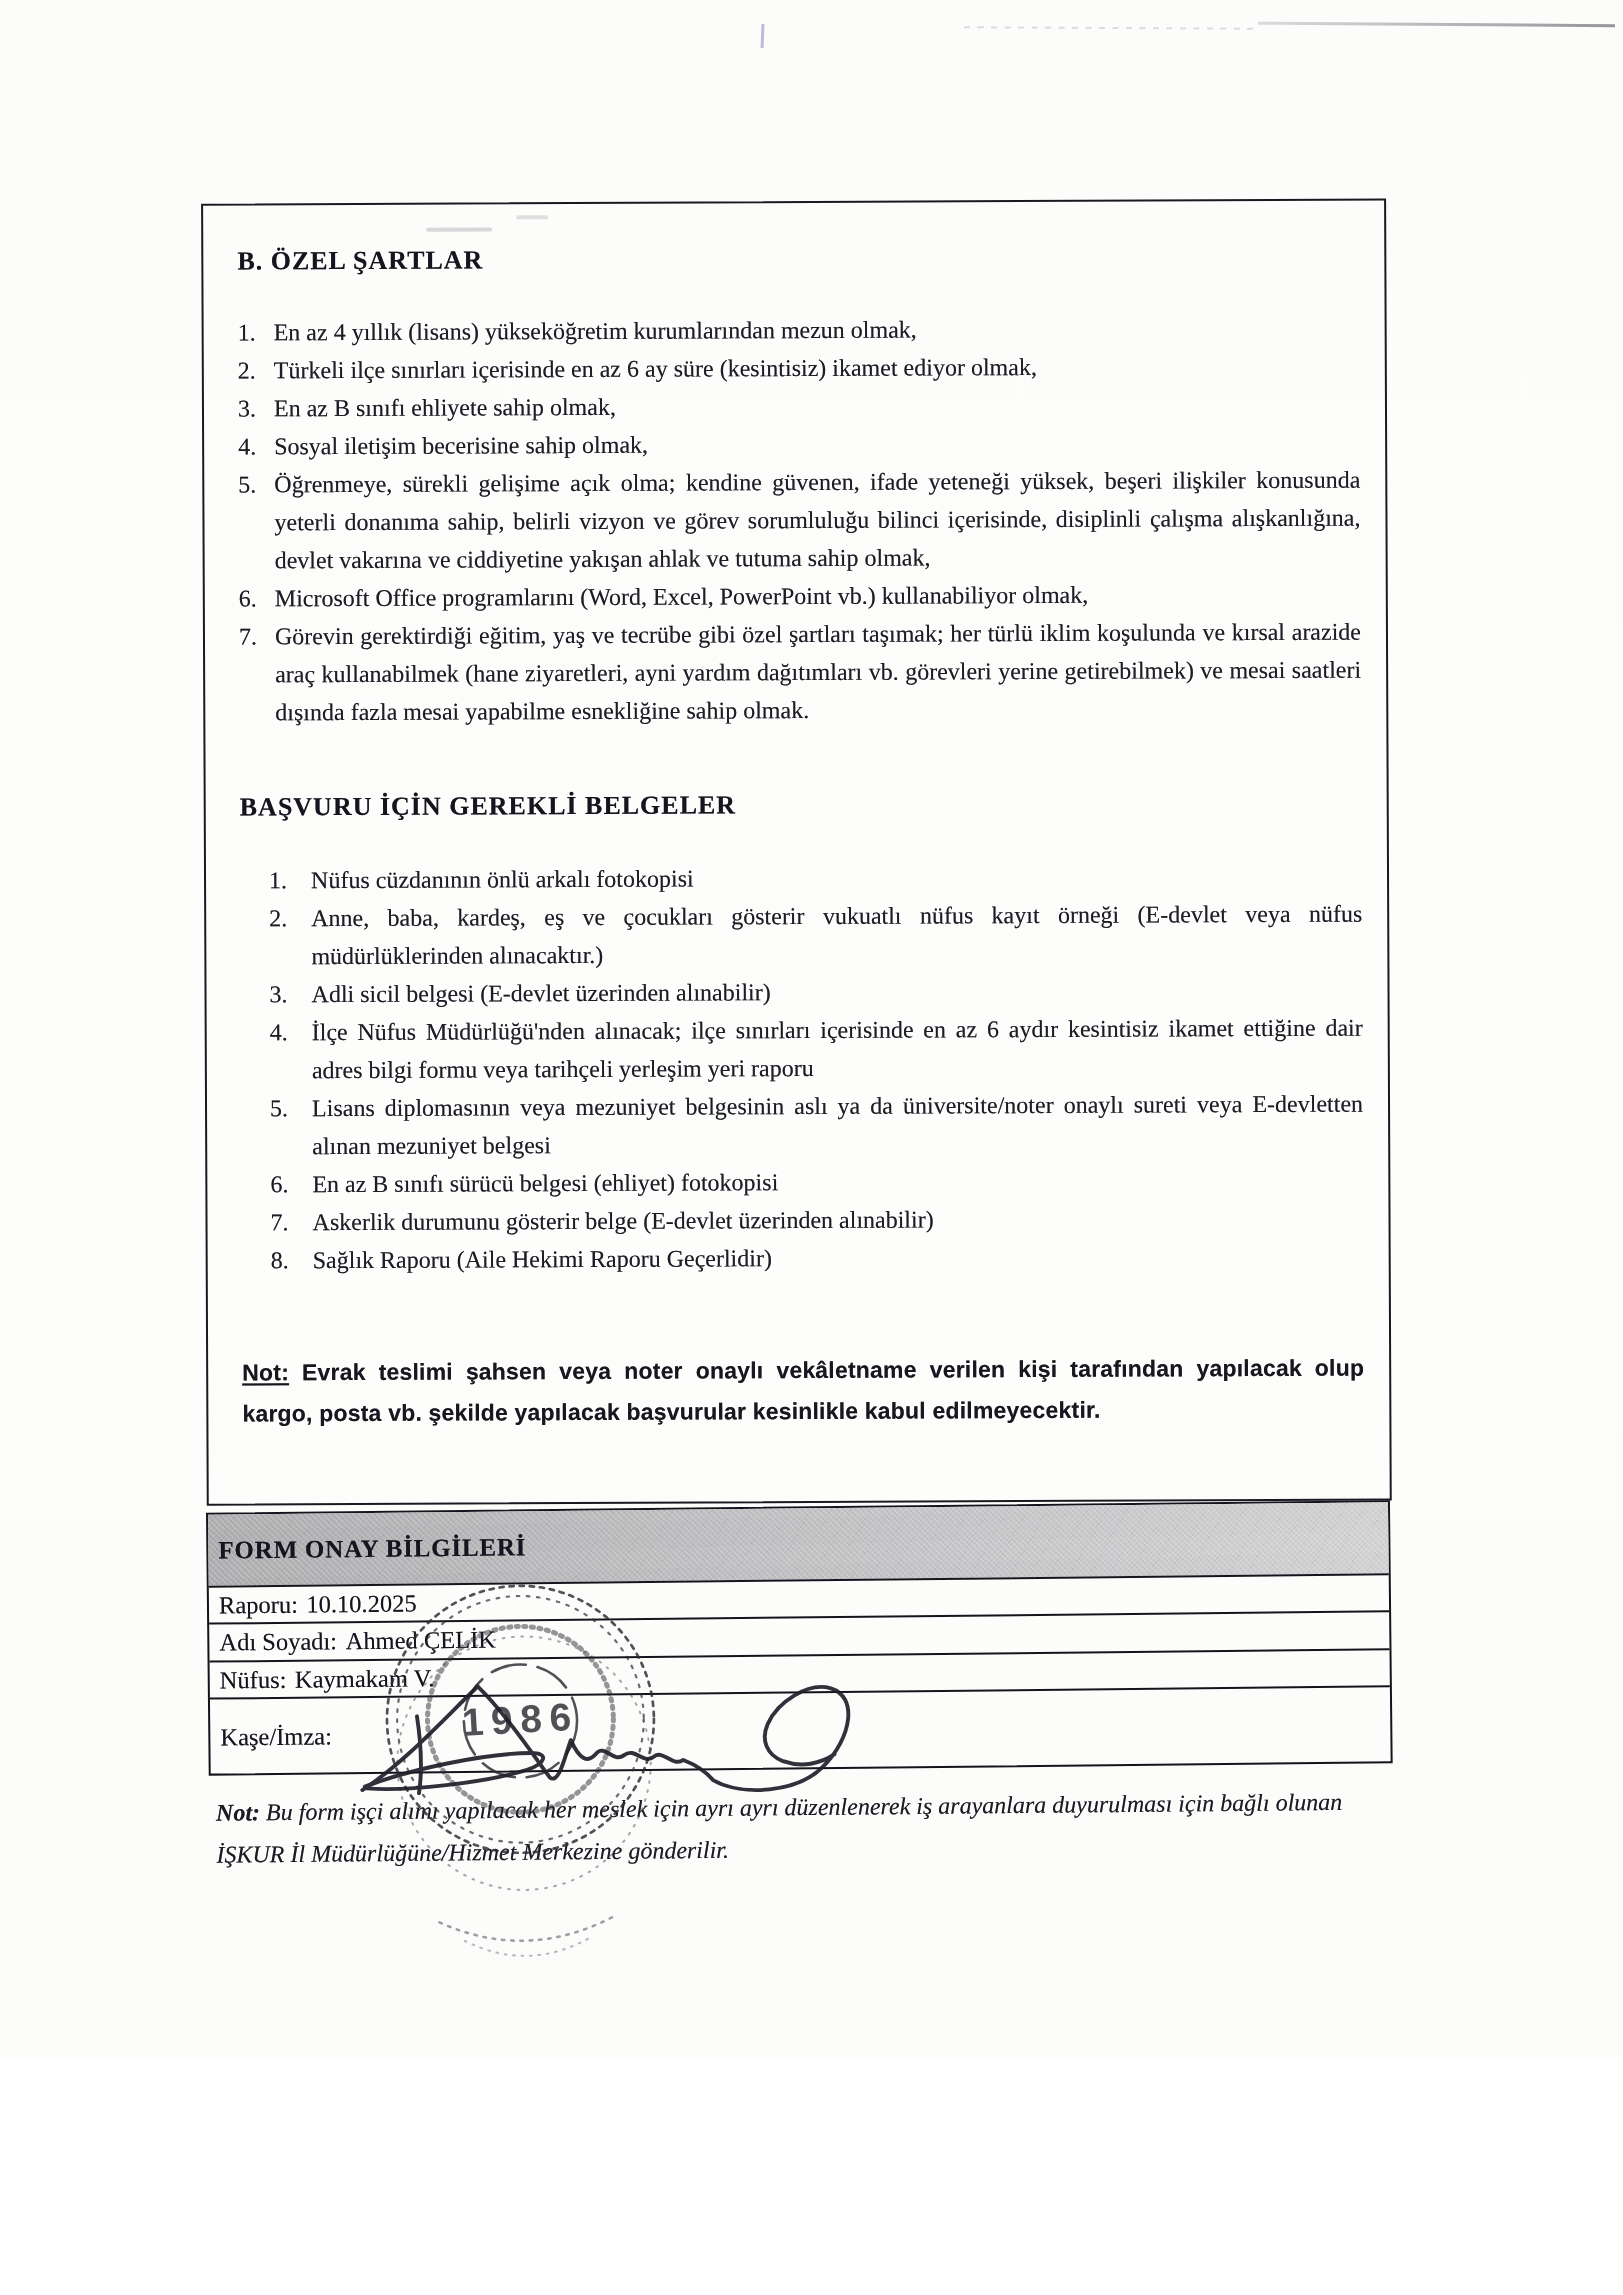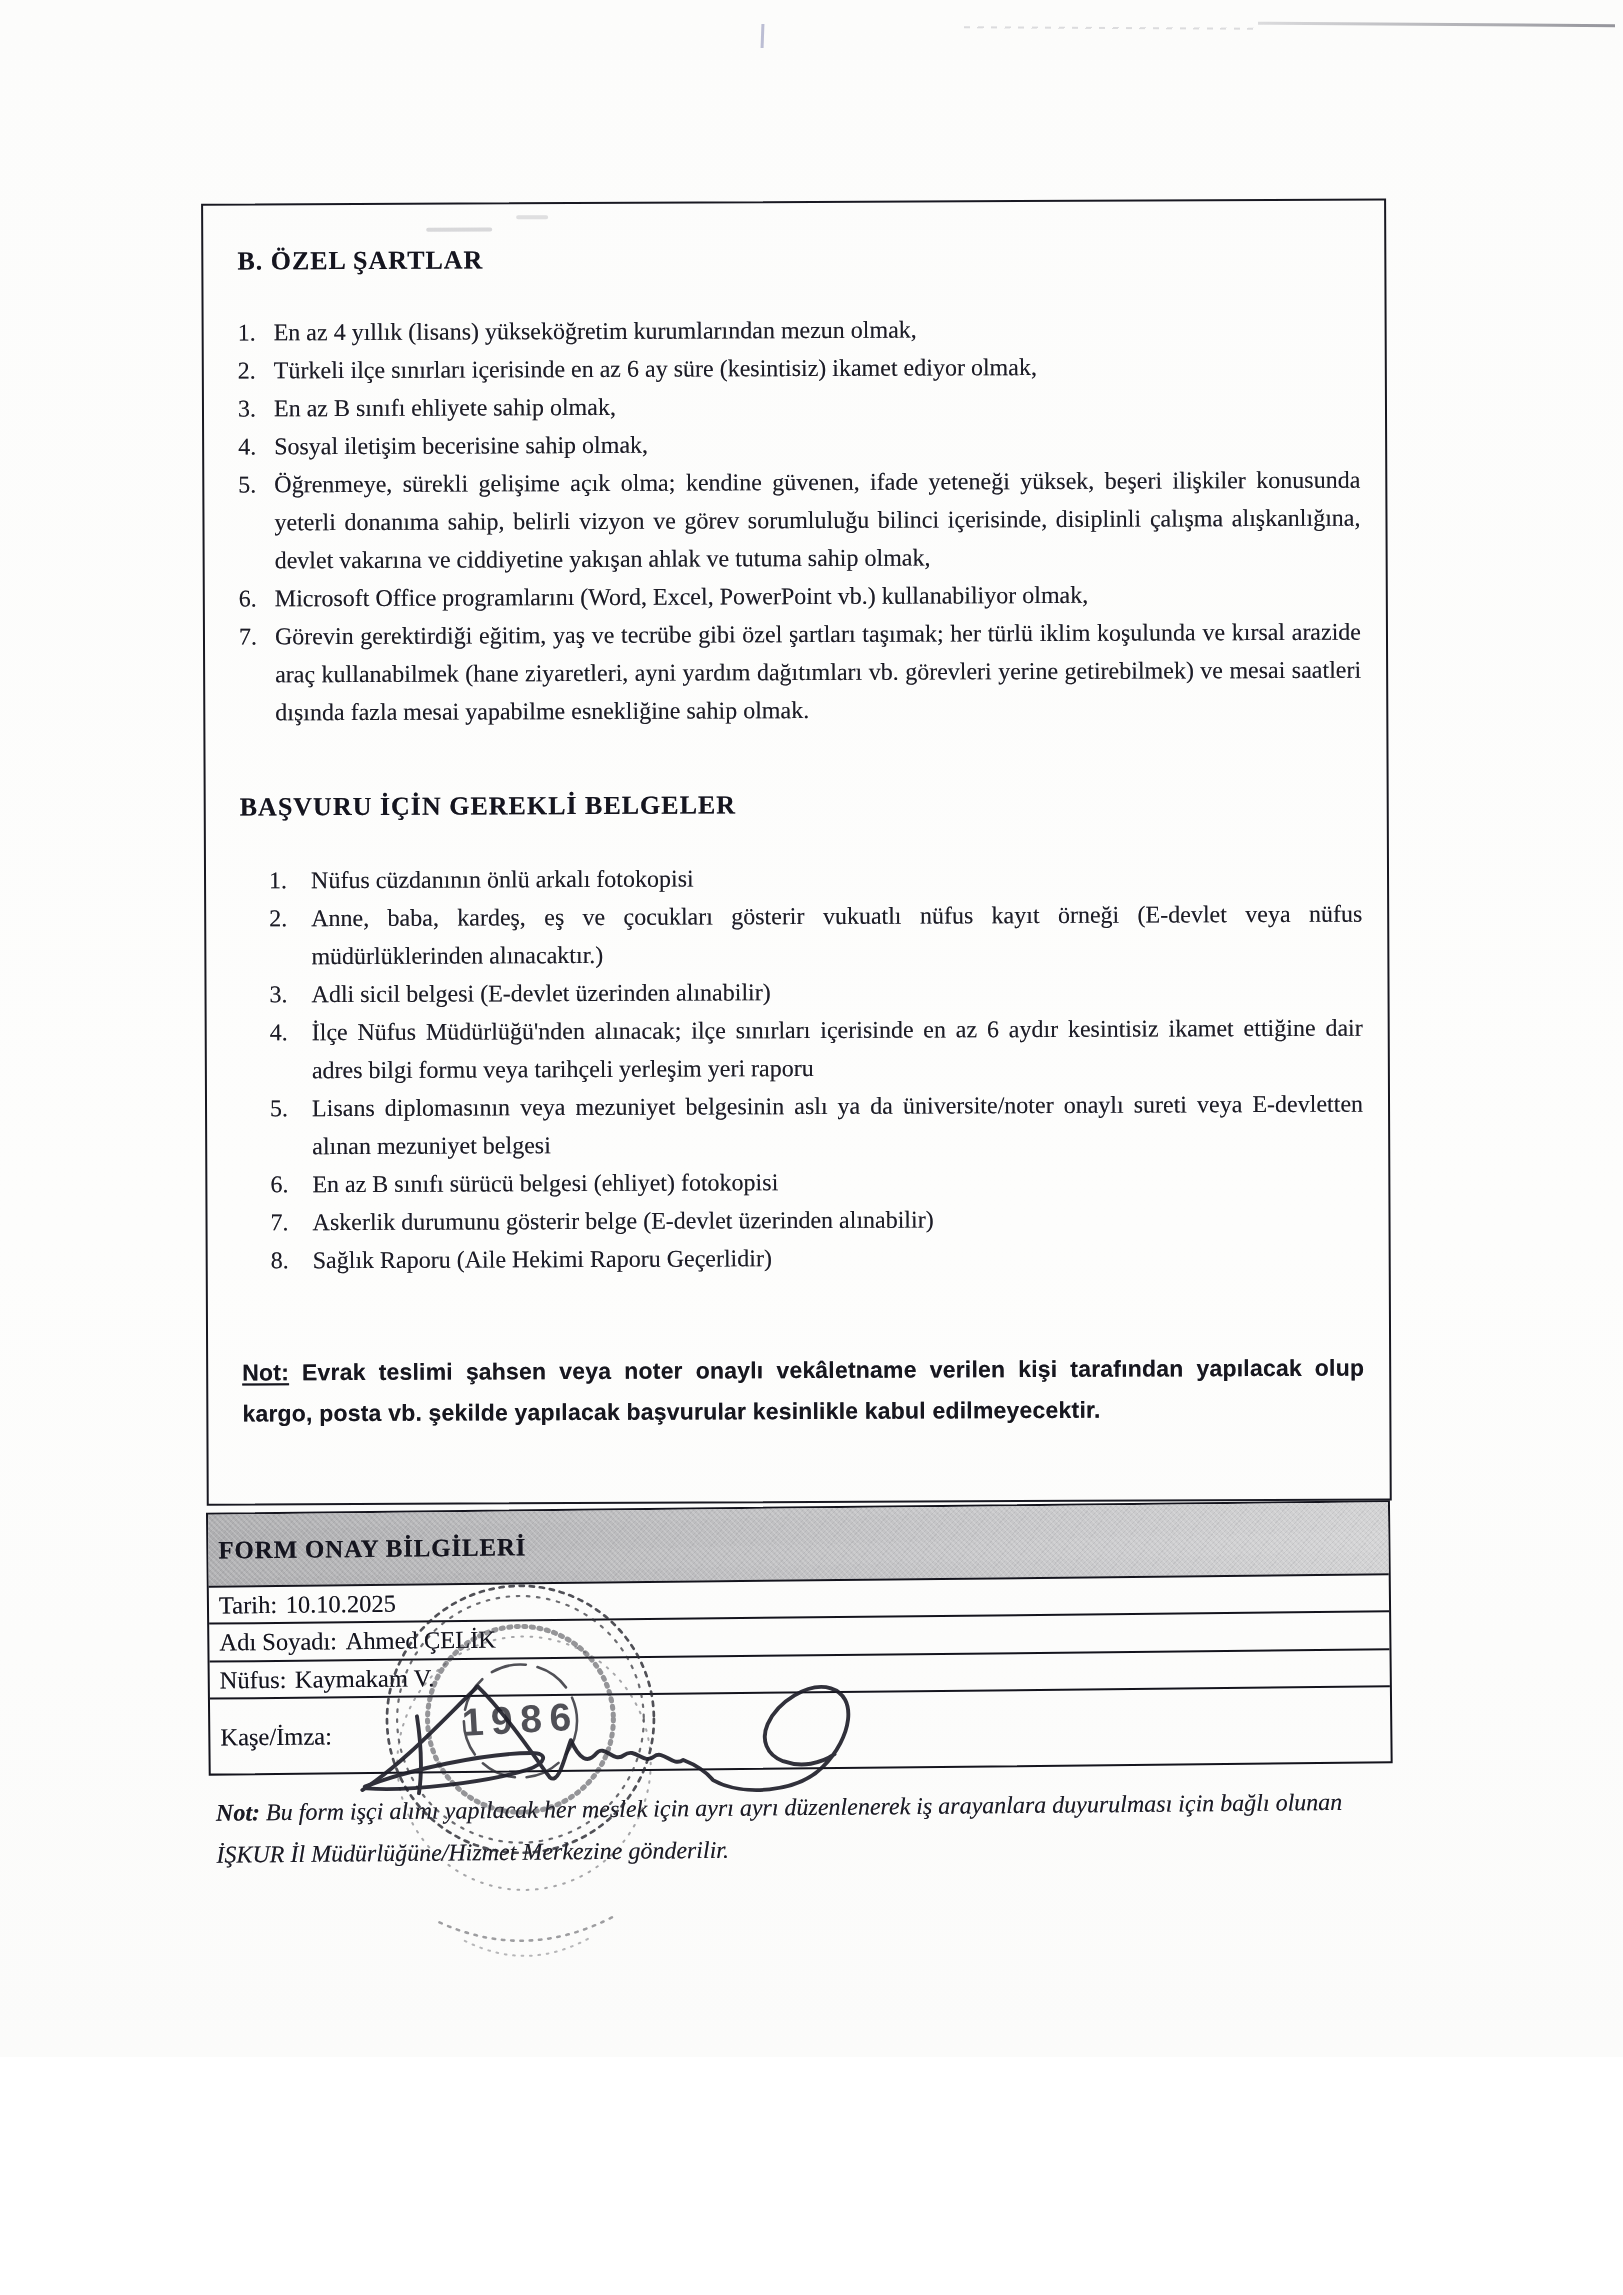--- a/index.html
+++ b/index.html
@@ -163,21 +163,21 @@
       </ol>
 
       <p id="note-bold"><span class="nb-label">Not:</span><span> Evrak teslimi şahsen veya noter onaylı vekâletname verilen kişi tarafından yapılacak olup kargo, posta vb. şekilde yapılacak başvurular kesinlikle kabul edilmeyecektir.</span></p>
     </div>
 
     <div id="approval-table" class="scan-text">
       <div class="t-row" id="row-header">
         <span>FORM ONAY BİLGİLERİ</span>
       </div>
       <div class="t-row" id="row-tarih">
-        <span class="t-label">Tarih:</span>
+        <span class="t-label">Raporu:</span>
         <span>10.10.2025</span>
       </div>
       <div class="t-row" id="row-adsoyad">
         <span class="t-label">Adı Soyadı:</span>
         <span>Ahmed ÇELİK</span>
       </div>
       <div class="t-row" id="row-unvan">
         <span class="t-label">Nüfus:</span>
         <span>Kaymakam V.</span>
       </div>

